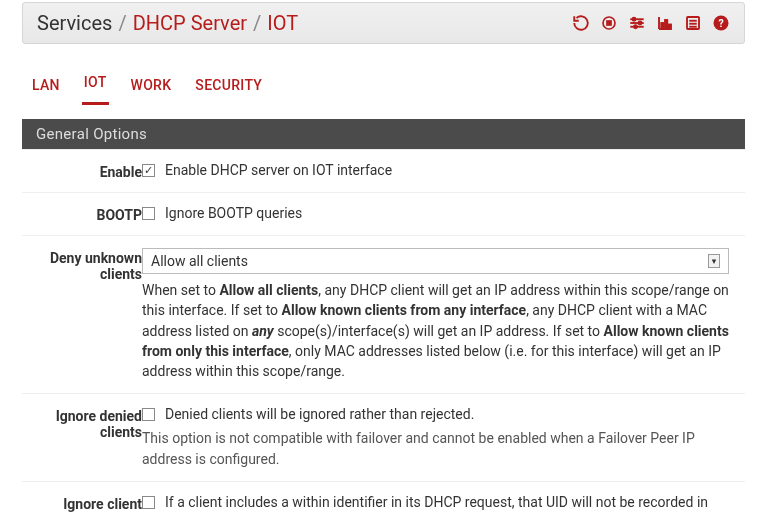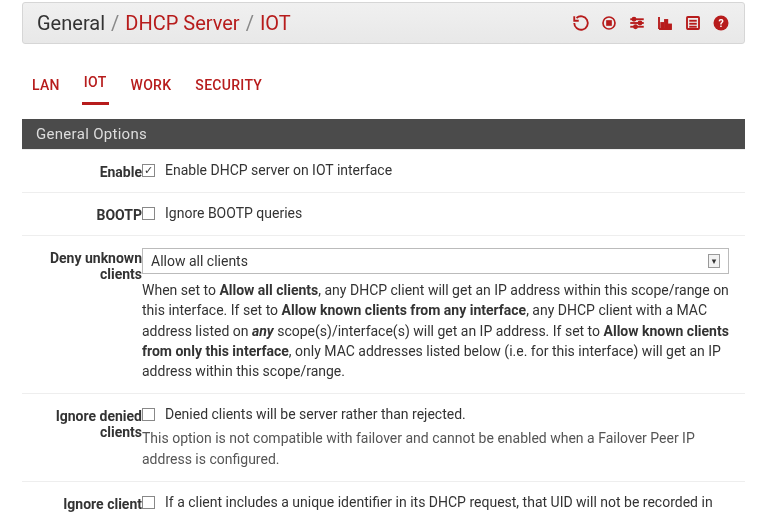--- a/index.html
+++ b/index.html
@@ -156,21 +156,21 @@
     margin-top: 6px;
     line-height: 1.45;
   }
 </style>
 </head>
 <body>
 
 <div class="page-wrap">
   <div class="header-bar">
     <div class="breadcrumb">
-      <span class="seg">General</span>
+      <span class="seg">Services</span>
       <span class="sep">/</span>
       <span class="link">DHCP Server</span>
       <span class="sep">/</span>
       <span class="link">IOT</span>
     </div>
     <div class="toolbar-icons">
       <span class="ticon">
         <svg viewBox="0 0 24 24" width="18" height="18" fill="none" stroke="#b71c1c" stroke-width="2.5">
             <path d="M3 12a9 9 0 1 0 3-6.7"></path>
             <path d="M3 3v6h6"></path>
@@ -259,30 +259,30 @@
           <span>When set to </span><span class="b">Allow all clients</span><span>, any DHCP client will get an IP address within this scope/range on this interface. If set to </span><span class="b">Allow known clients from any interface</span><span>, any DHCP client with a MAC address listed on </span><span class="em">any</span><span> scope(s)/interface(s) will get an IP address. If set to </span><span class="b">Allow known clients from only this interface</span><span>, only MAC addresses listed below (i.e. for this interface) will get an IP address within this scope/range.</span>
         </div>
       </div>
     </div>
 
     <div class="form-row">
       <div class="form-label">Ignore denied clients</div>
       <div class="form-control">
         <div class="chk-row">
           <span class="chk"></span>
-          <span>Denied clients will be server rather than rejected.</span>
+          <span>Denied clients will be ignored rather than rejected.</span>
         </div>
         <div class="note">This option is not compatible with failover and cannot be enabled when a Failover Peer IP address is configured.</div>
       </div>
     </div>
 
     <div class="form-row">
       <div class="form-label">Ignore client</div>
       <div class="form-control">
         <div class="chk-row">
           <span class="chk"></span>
-          <span>If a client includes a unique identifier in its DHCP request, that UID will not be recorded in</span>
+          <span>If a client includes a within identifier in its DHCP request, that UID will not be recorded in</span>
         </div>
       </div>
     </div>
 
   </div>
 </div>
 
 </body></html>

